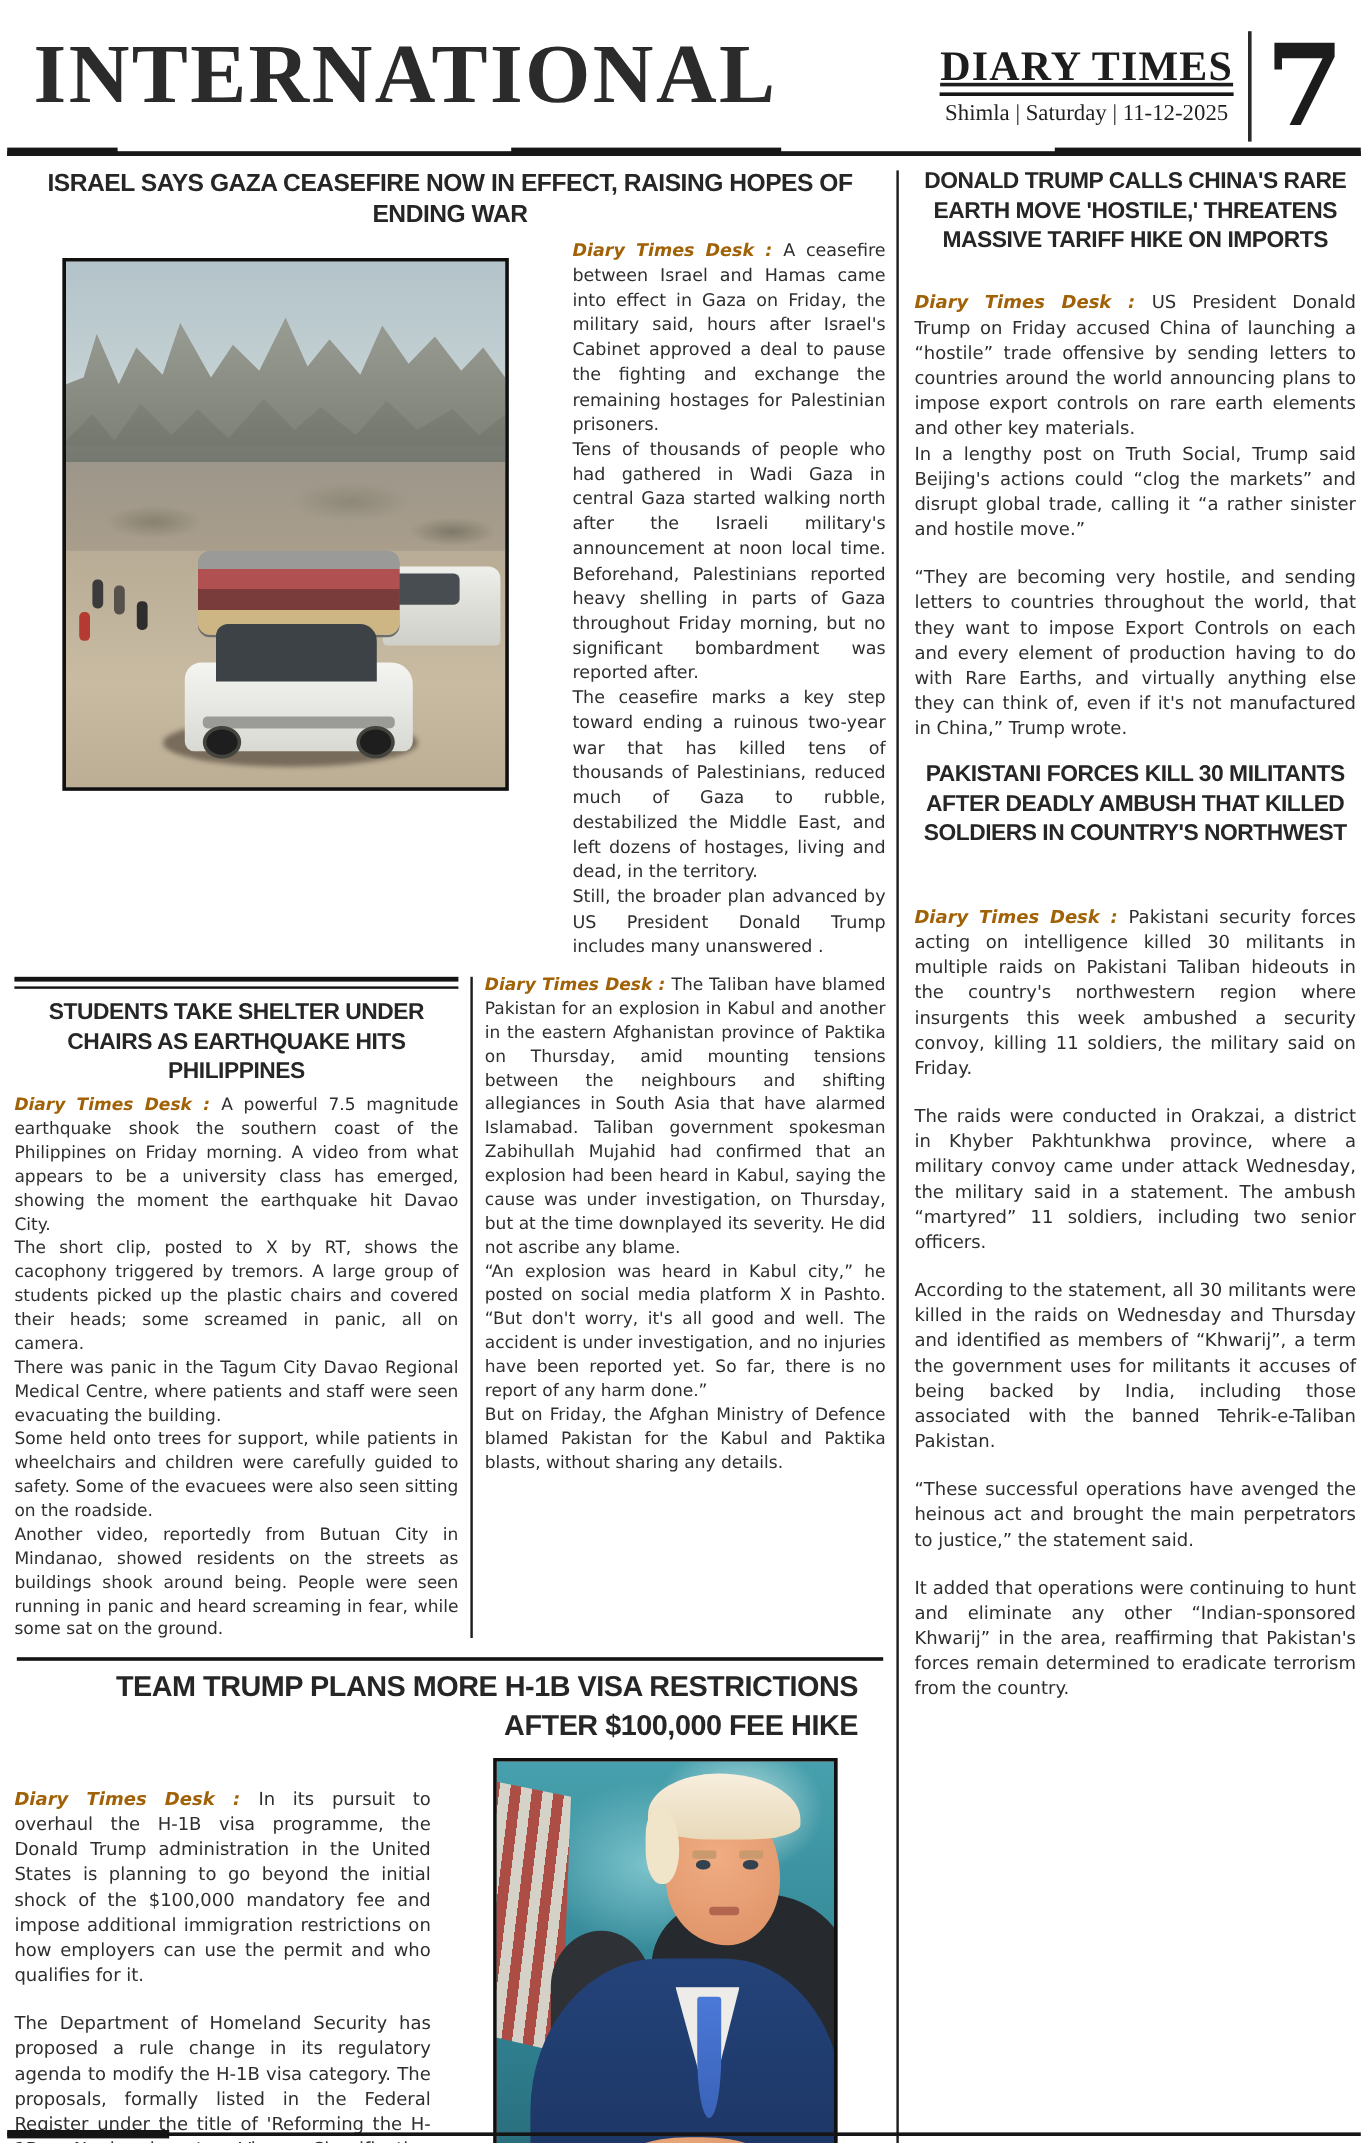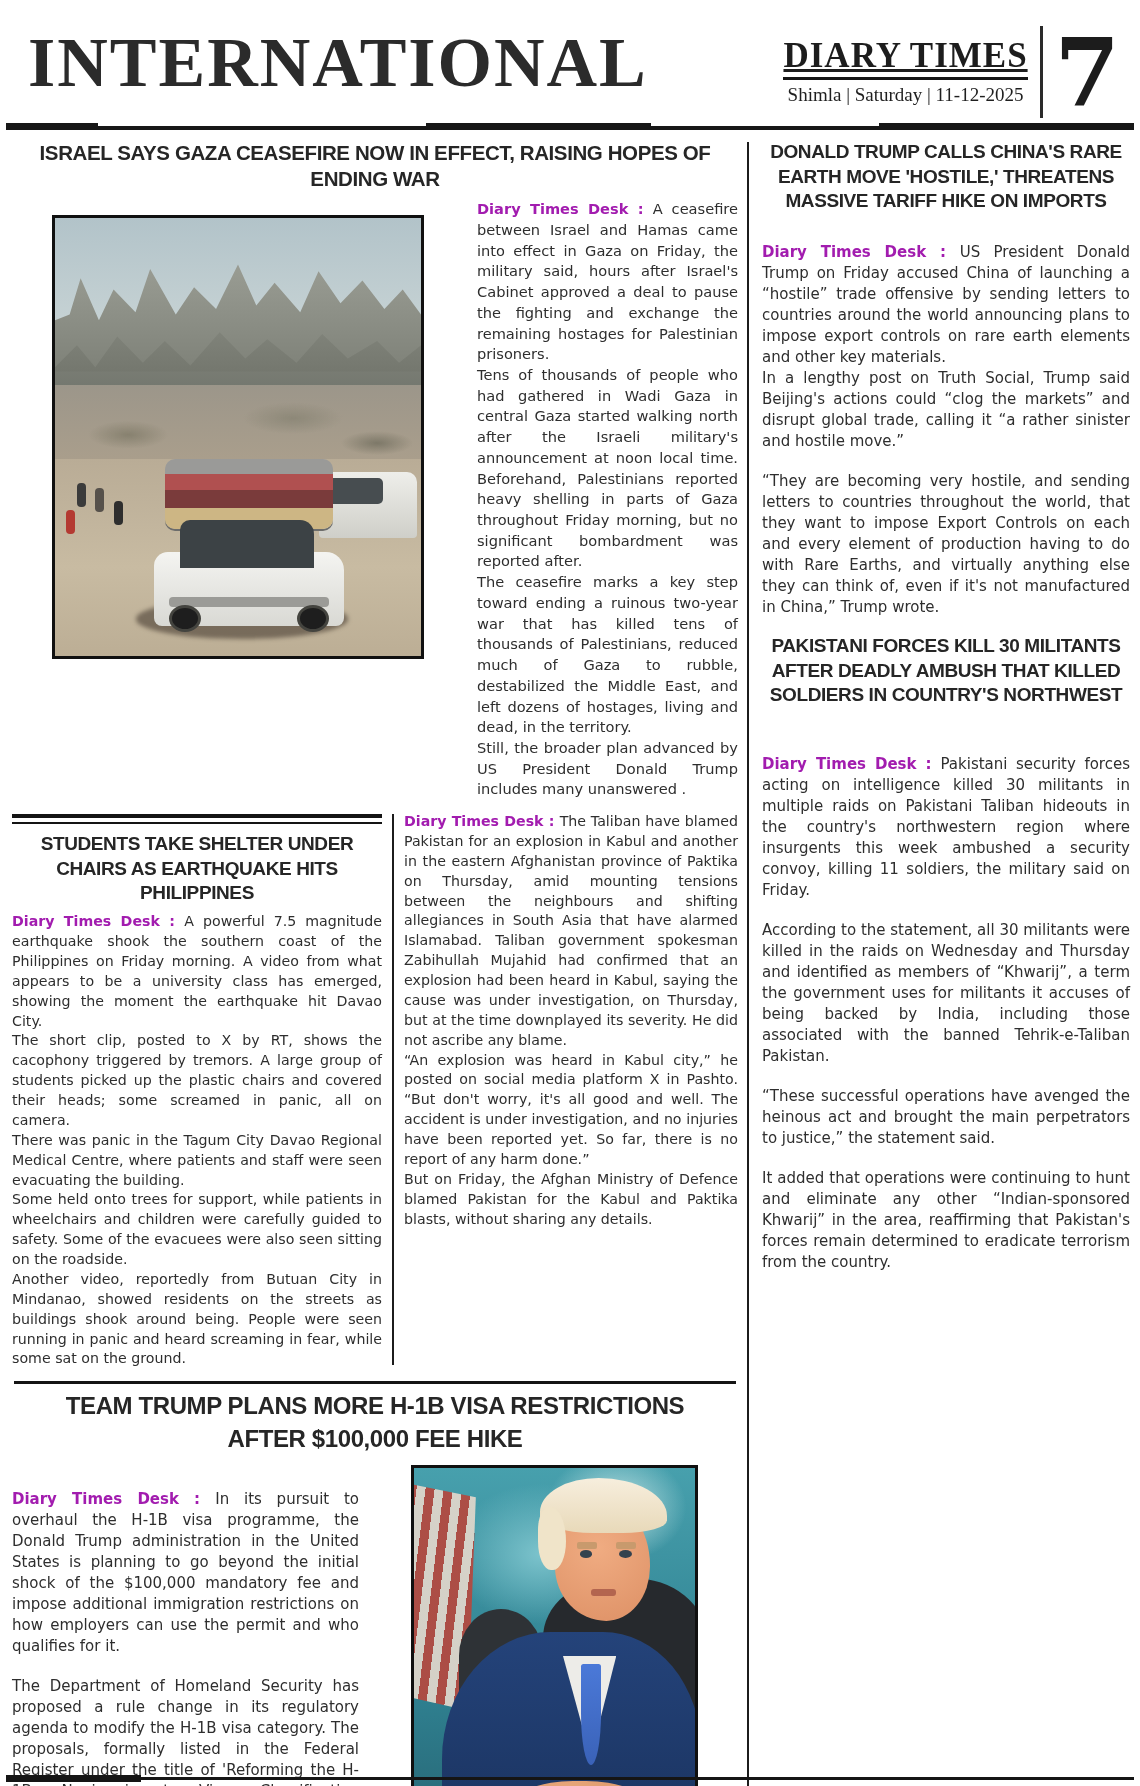--- a/index.html
+++ b/index.html
@@ -32,25 +32,25 @@
   .content{display:flex;padding:6px 8px 0 12px;align-items:stretch;}
   .left-zone{width:726px;flex:none;}
   .v-divider-main{width:2px;background:#1c1c1c;margin:6px 9px 14px 9px;}
   .right-col{flex:1;padding:2px 2px 0 4px;}
 
   
   .headline{font-family:"Liberation Sans",sans-serif;font-weight:700;color:#262626;
             text-align:center;letter-spacing:-0.4px;margin:0;}
   .hl-gaza{font-size:20.5px;line-height:1.25;margin:4px 0 8px 0;}
   .hl-small{font-size:19px;line-height:1.3;margin:2px 0 6px 0;}
-  .hl-h1b{font-size:24px;line-height:1.35;margin:6px auto 6px auto;max-width:680px;}
+  .hl-h1b{font-size:24px;line-height:1.35;margin:6px auto 6px auto;max-width:680px;text-align:right;}
   .body-text{text-align:justify;color:#2e2e2e;}
   .body-text p{margin:0;}
   .body-text p.spaced{margin-top:19px;}
-  .body-text strong{color:#a21caf;}
+  .body-text strong{color:#a16207;font-style:italic;}
   .sz-s{font-size:14.2px;line-height:1.4;}
   .sz-m{font-size:14.6px;line-height:1.42;}
   .sz-r{font-size:15px;line-height:1.4;margin-top:28px;}
 
   .gaza-cols{display:flex;gap:13px;}
   .two-col{display:flex;margin-top:12px;}
   .col-left{width:370px;flex:none;}
   .col-mid{flex:1;}
   .v-divider{width:2px;background:#1c1c1c;margin:2px 10px 4px 10px;}
   .double-rule{height:4px;border-top:4px solid #141414;border-bottom:2px solid #141414;margin:2px 0 8px 0;}
@@ -249,20 +249,21 @@
             <p>In a lengthy post on Truth Social, Trump said Beijing's actions could “clog the markets” and disrupt global trade, calling it “a rather sinister and hostile move.”</p>
             <p class="spaced">“They are becoming very hostile, and sending letters to countries throughout the world, that they want to impose Export Controls on each and every element of production having to do with Rare Earths, and virtually anything else they can think of, even if it's not manufactured in China,” Trump wrote.</p>
           </div>
       </article>
       <div class="article-gap"></div>
       <article>
         <h2 class="headline hl-small">PAKISTANI FORCES KILL 30 MILITANTS AFTER DEADLY AMBUSH THAT KILLED SOLDIERS IN COUNTRY'S NORTHWEST</h2>
         <div style="height:12px"></div>
         <div class="body-text sz-r">
             <p><strong>Diary Times Desk : </strong>Pakistani security forces acting on intelligence killed 30 militants in multiple raids on Pakistani Taliban hideouts in the country's northwestern region where insurgents this week ambushed a security convoy, killing 11 soldiers, the military said on Friday.</p>
+            <p class="spaced">The raids were conducted in Orakzai, a district in Khyber Pakhtunkhwa province, where a military convoy came under attack Wednesday, the military said in a statement. The ambush “martyred” 11 soldiers, including two senior officers.</p>
             <p class="spaced">According to the statement, all 30 militants were killed in the raids on Wednesday and Thursday and identified as members of “Khwarij”, a term the government uses for militants it accuses of being backed by India, including those associated with the banned Tehrik-e-Taliban Pakistan.</p>
             <p class="spaced">“These successful operations have avenged the heinous act and brought the main perpetrators to justice,” the statement said.</p>
             <p class="spaced">It added that operations were continuing to hunt and eliminate any other “Indian-sponsored Khwarij” in the area, reaffirming that Pakistan's forces remain determined to eradicate terrorism from the country.</p>
           </div>
       </article>
     </aside>
   </div>
 
   <div class="bottom-rule">
     <span class="bottom-thick"></span>

